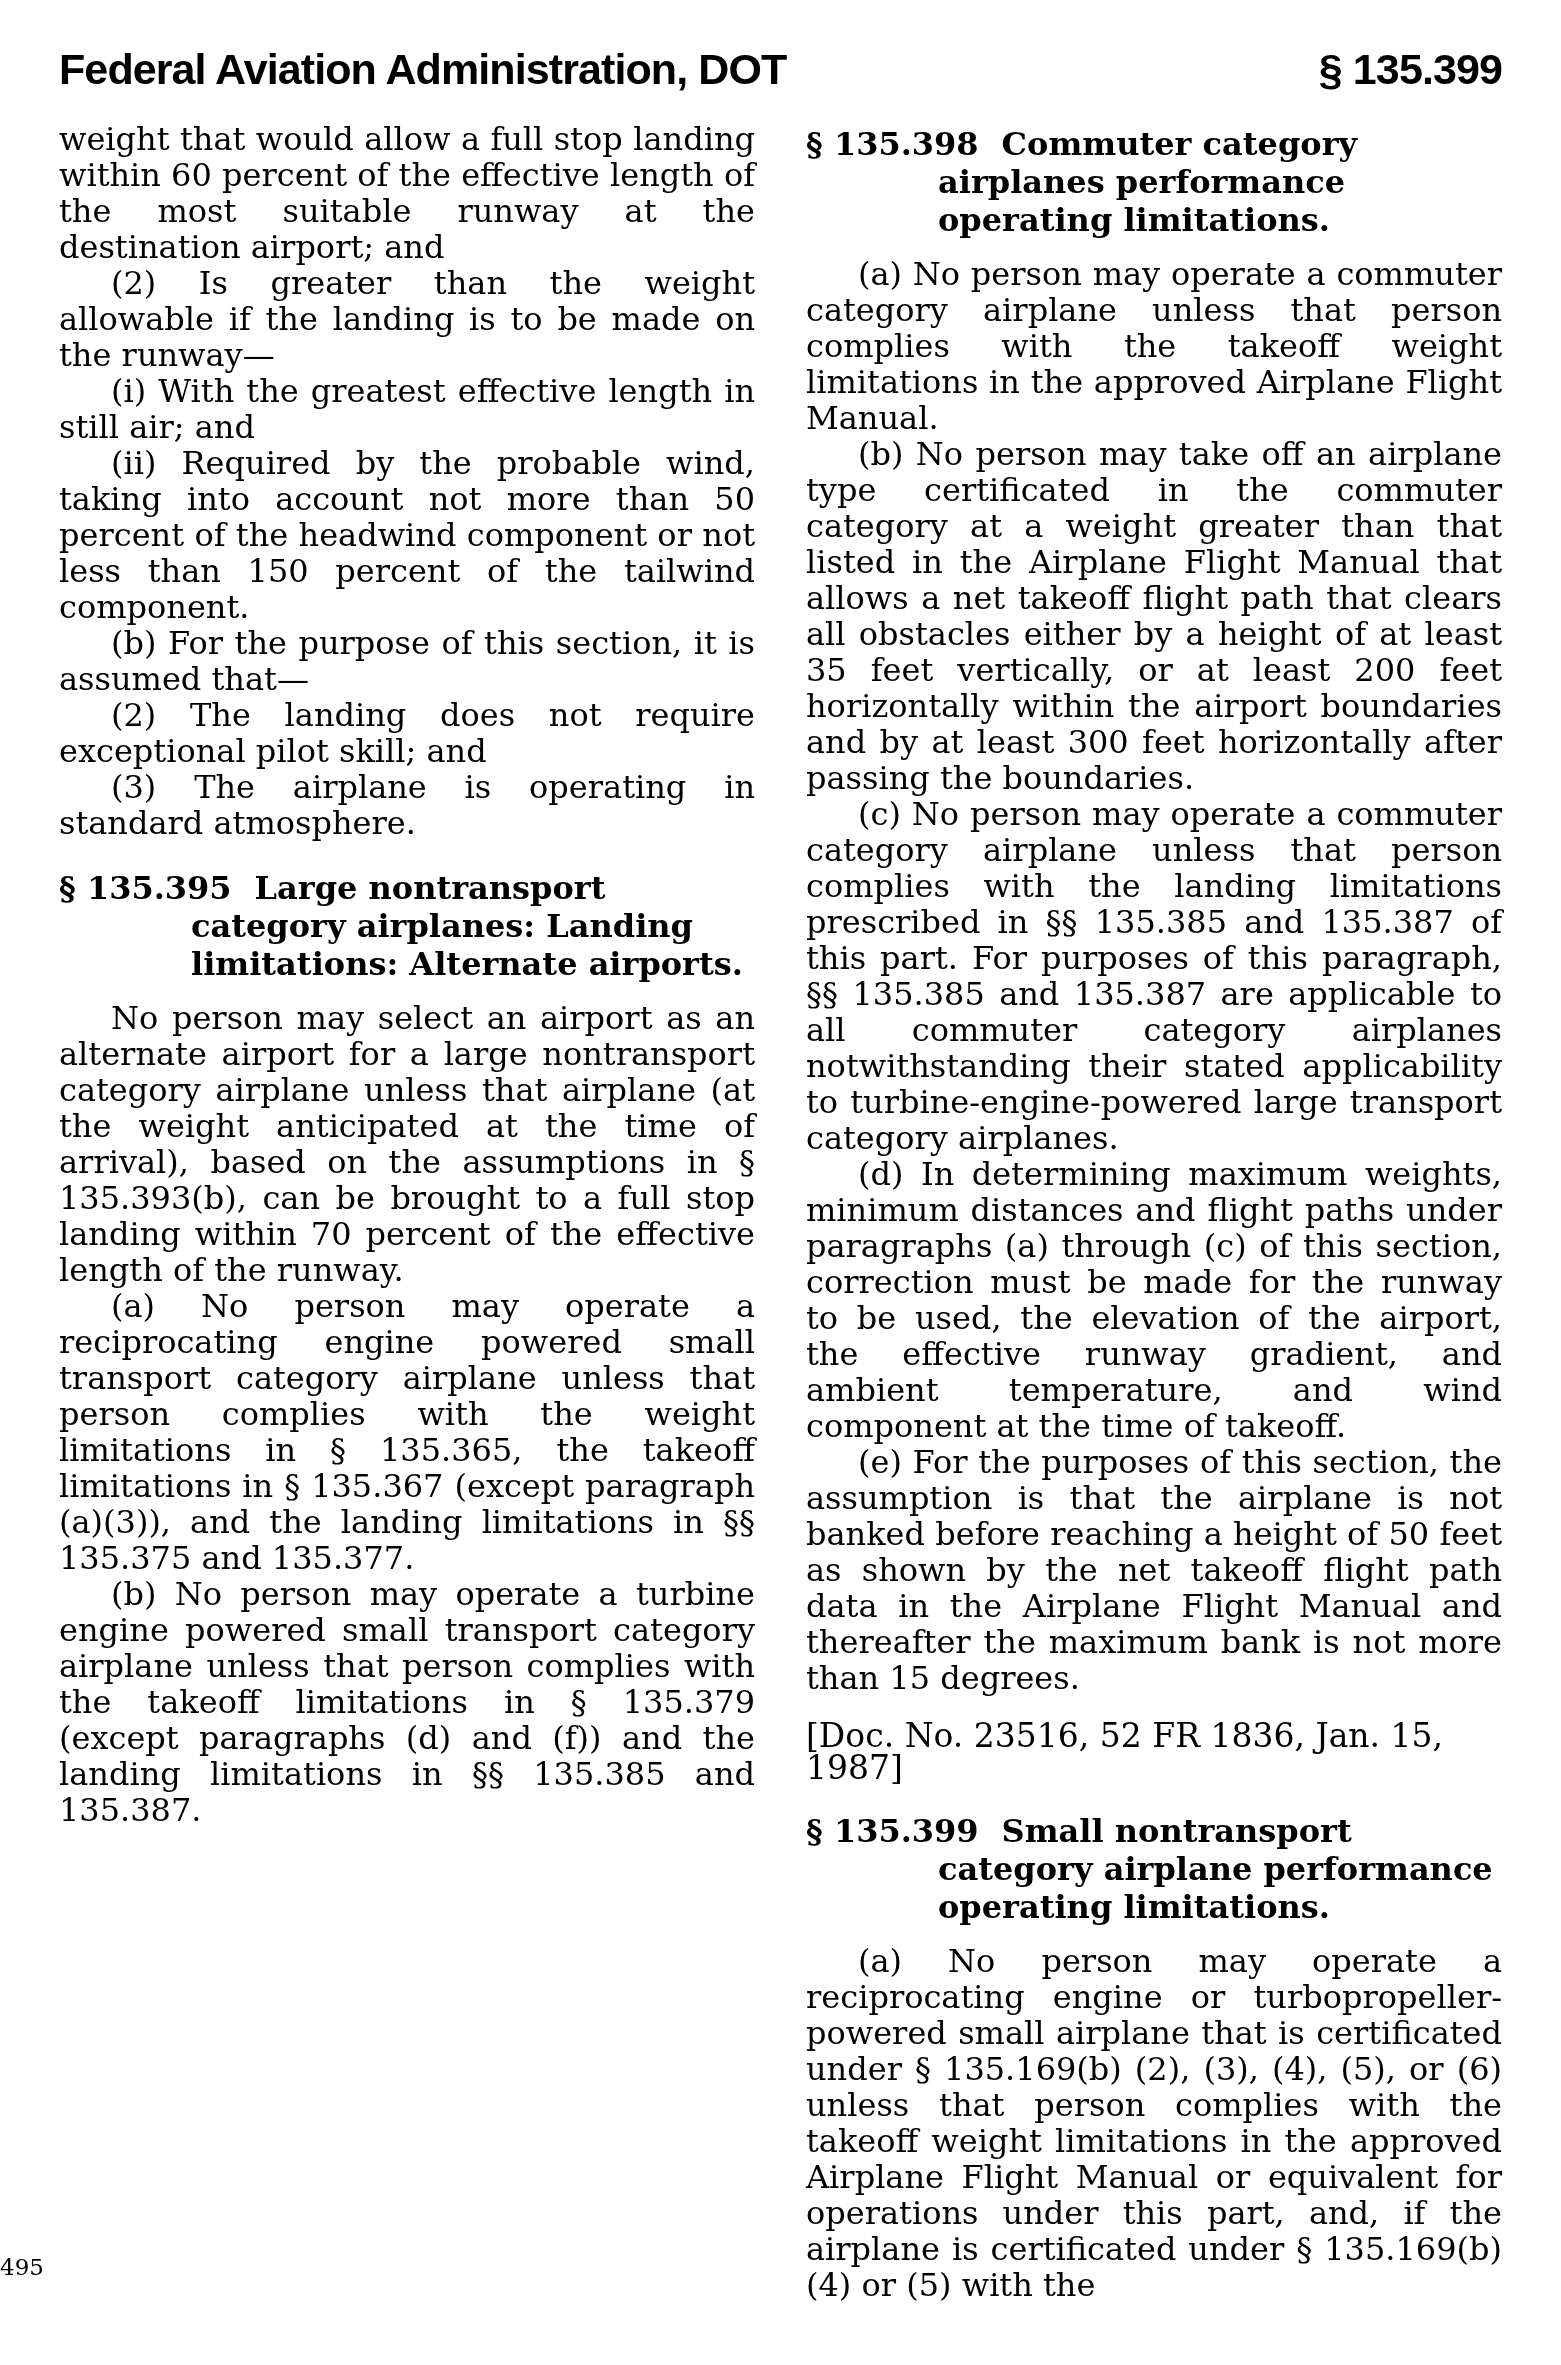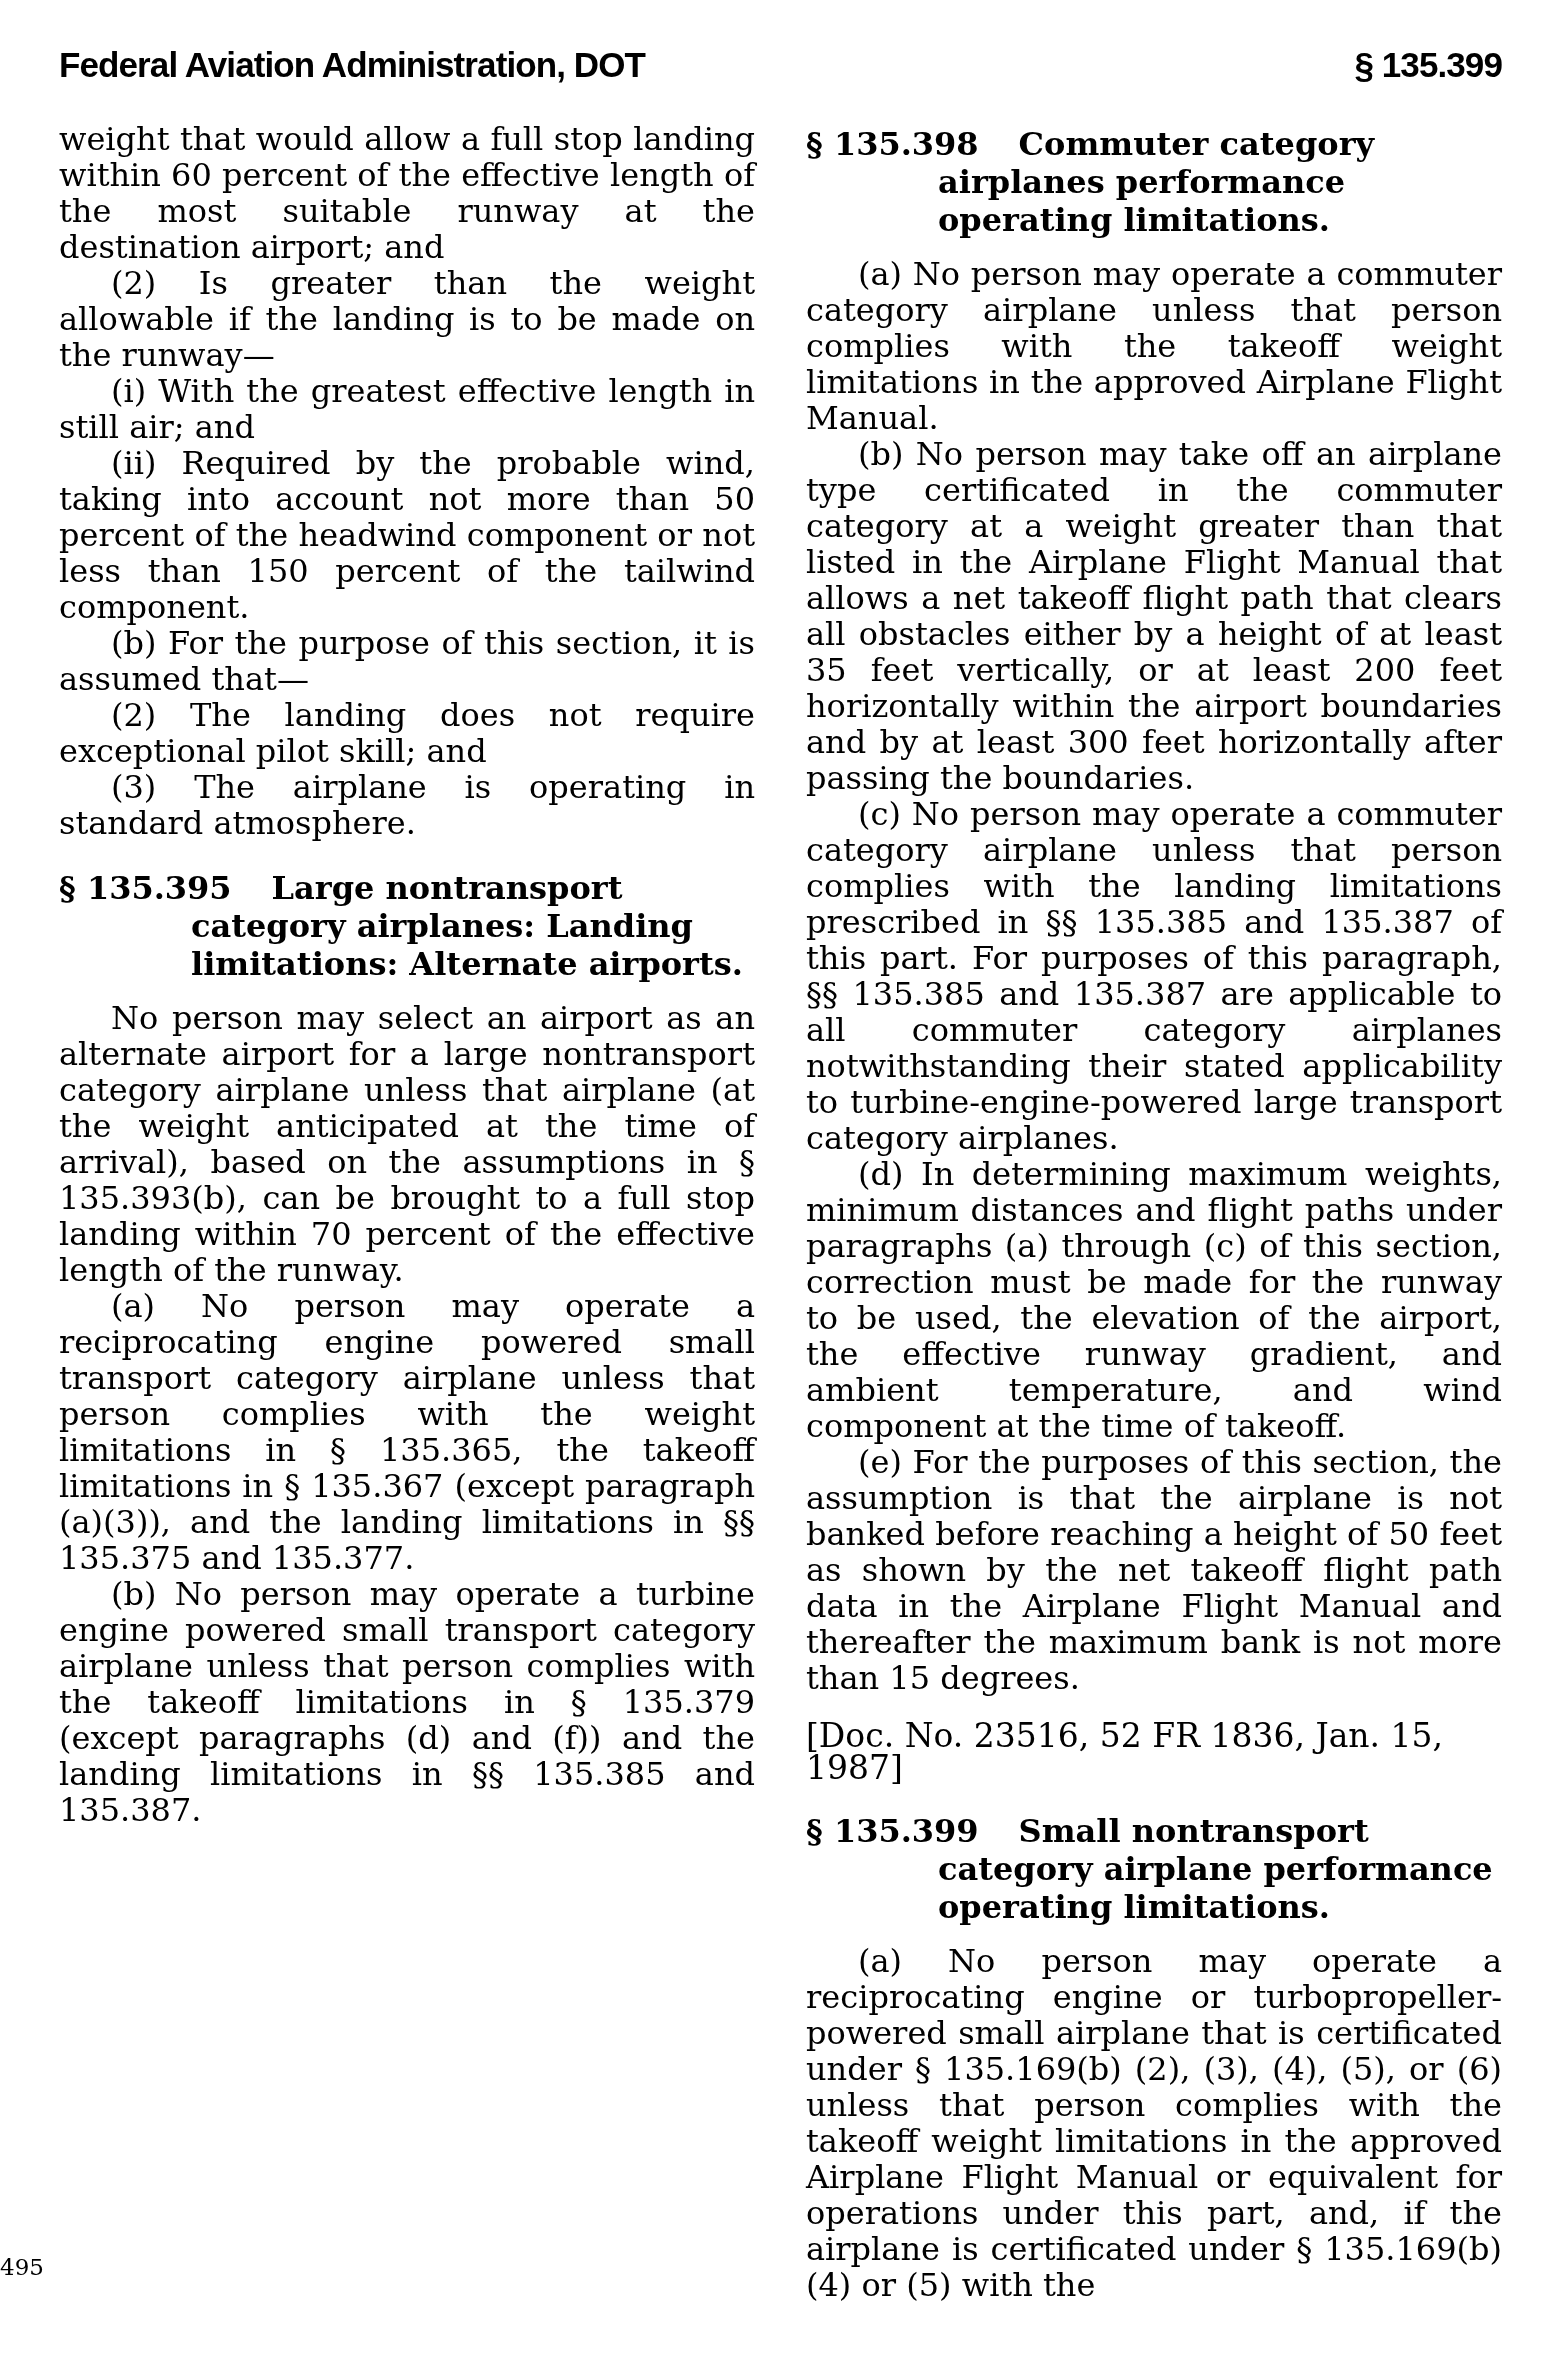--- a/index.html
+++ b/index.html
@@ -19,21 +19,21 @@
   .hdr {
     position: absolute;
     top: 45px;
     left: 59px;
     right: 59px;
     display: flex;
     justify-content: space-between;
     align-items: baseline;
     font-family: "Liberation Sans", sans-serif;
     font-weight: 700;
-    font-size: 35px;
+    font-size: 43px;
     letter-spacing: -0.9px;
     text-align: center;
   }
   .cols {
     position: absolute;
     top: 121px;
     left: 59px;
     right: 59px;
     display: flex;
     gap: 51px;
@@ -58,21 +58,21 @@
     font-weight: 700;
     font-size: 32px;
     line-height: 38px;
     padding-left: 132px;
     text-indent: -132px;
     text-align: left;
     hyphens: manual;
     -webkit-hyphens: manual;
   }
   .secnum {
-    margin-right: 40px;
+    margin-right: 23px;
   }
   .docnote {
     margin: 24.6px 0 13.2px 0;
     font-size: 33px;
     line-height: 32px;
     text-indent: 0;
     text-align: left;
   }
   sub.vsub {
     font-size: 0.62em;

